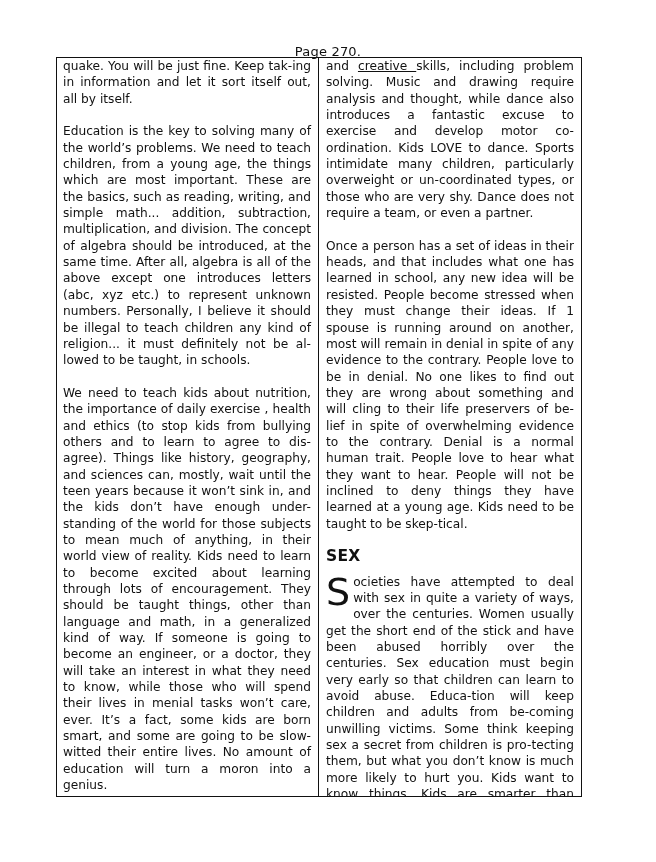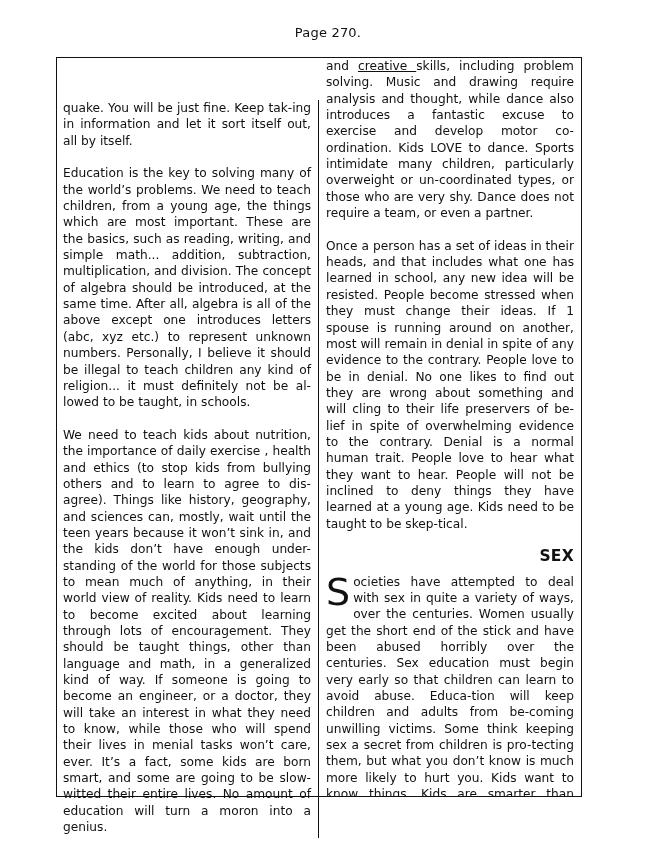--- a/index.html
+++ b/index.html
@@ -1,28 +1,28 @@
 <!DOCTYPE html>
 <html><head>
 <meta charset="utf-8">
 <style>
   html, body { margin: 0; padding: 0; background: #ffffff; }
   body { width: 656px; height: 862px; position: relative; overflow: hidden;
          font-family: "DejaVu Sans", sans-serif; color: #111; }
-  .page-title { position: absolute; top: 25px; left: 0; width: 656px; text-align: center;
+  .page-title { position: absolute; top: 44px; left: 0; width: 656px; text-align: center;
                 font-size: 13px; letter-spacing: 0.2px; }
   .frame { position: absolute; left: 56px; top: 57px; width: 526px; height: 740px;
            border: 1.5px solid #111; box-sizing: border-box; display: flex; }
   .col { box-sizing: border-box; height: 100%; overflow: hidden;
          font-size: 12.2px; line-height: 16.35px; text-align: justify; padding-top: 1px; }
-  .col-left { width: 262px; padding: 0 7px 0 6px; border-right: 1.5px solid #111; margin-top: 42px; }
+  .col-left { width: 262px; padding: 0 7px 0 6px; border-right: 1.5px solid #111; }
   .col-right { width: 261px; padding: 0 6px 0 7px; }
   .para { margin: 0 0 16.35px 0; }
   u { text-underline-offset: 1px; }
-  .heading { text-align: right; font-weight: bold; font-size: 15.5px;
+  .heading { text-align: left; font-weight: bold; font-size: 15.5px;
              margin: 14px 0 9px 0; letter-spacing: 0.3px; }
   .dropcap { float: left; font-size: 38px; line-height: 30px; margin: 3px 3px 0 0; font-weight: normal; }
 </style>
 </head>
 <body>
 
 <div class="page-title">Page 270.</div>
 
 <div class="frame">
   <div class="col col-left">

